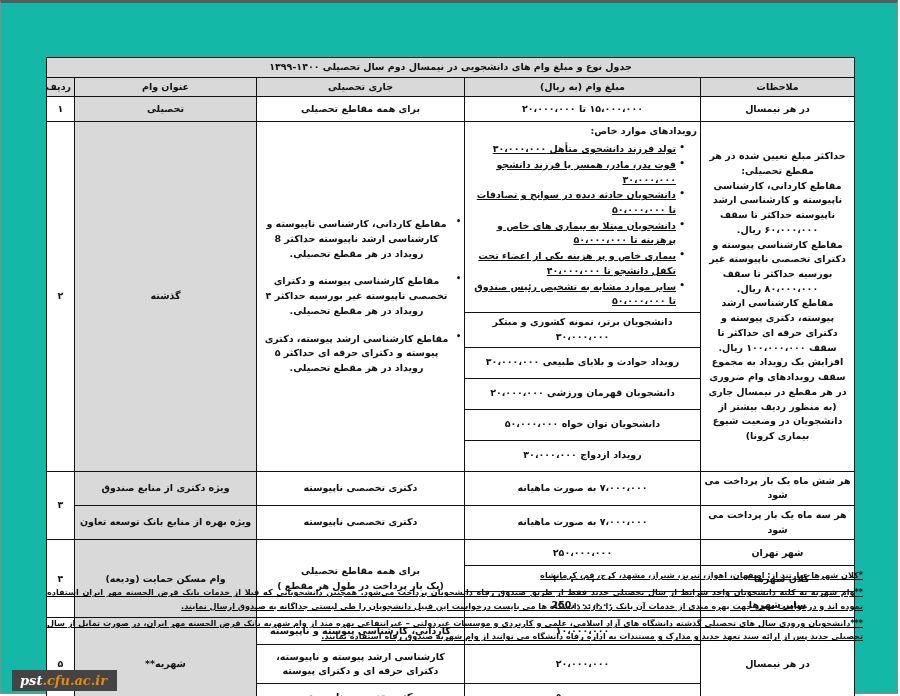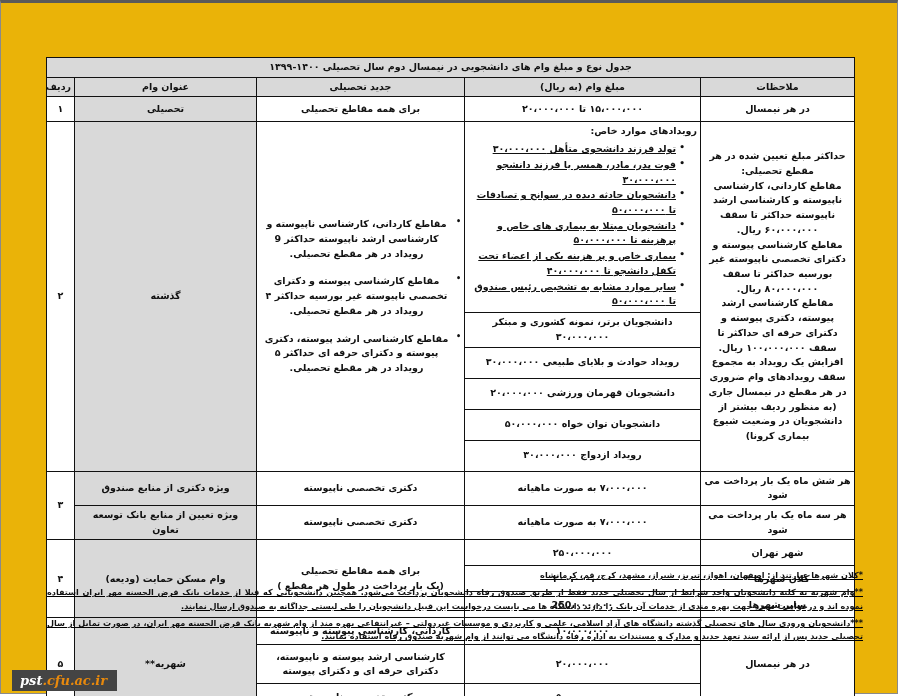--- a/index.html
+++ b/index.html
@@ -15,21 +15,21 @@
     overflow: hidden;
   }
   .page-frame {
     position: absolute;
     left: 0; top: 0;
     width: 898px;
     height: 694px;
     border: 1px solid #8a8a8a;
     border-top: 3px solid #5a5a5a;
     box-sizing: border-box;
-    background: #eab308;
+    background: #14b8a6;
   }
   .sheet {
     position: absolute;
     left: 46px;
     top: 54px;
     width: 808px;
     direction: rtl;
   }
   table.loan-table {
     border-collapse: collapse;
@@ -166,21 +166,21 @@
         <col style="width:28px">
       </colgroup>
 
       <thead>
         <tr>
           <th class="title-cell" colspan="5">جدول نوع و مبلغ وام های دانشجویی در نیمسال دوم سال تحصیلی ۱۴۰۰-۱۳۹۹</th>
         </tr>
         <tr>
           <th>ملاحظات</th>
           <th>مبلغ وام (به ریال)</th>
-          <th>جدید تحصیلی</th>
+          <th>جاری تحصیلی</th>
           <th>عنوان وام</th>
           <th>ردیف</th>
         </tr>
       </thead>
 
       <tbody>
 
         <tr>
           <td class="remarks ctr" style="height:20px">در هر نیمسال</td>
           <td class="nowrapnum">۱۵،۰۰۰،۰۰۰ تا ۲۰،۰۰۰،۰۰۰</td>
@@ -202,21 +202,21 @@
             <ul class="bullets">
               <li>تولد فرزند دانشجوی متأهل ۳۰،۰۰۰،۰۰۰</li>
               <li>فوت پدر، مادر، همسر یا فرزند دانشجو ۳۰،۰۰۰،۰۰۰</li>
               <li>دانشجویان حادثه دیده در سوانح و تصادفات تا ۵۰،۰۰۰،۰۰۰</li>
               <li>دانشجویان مبتلا به بیماری های خاص و پرهزینه تا ۵۰،۰۰۰،۰۰۰</li>
               <li>بیماری خاص و پر هزینه یکی از اعضاء تحت تکفل دانشجو تا ۴۰،۰۰۰،۰۰۰</li>
               <li>سایر موارد مشابه به تشخیص رئیس صندوق تا ۵۰،۰۰۰،۰۰۰</li>
             </ul>
           </td>
           <td class="levels" rowspan="6">
-            <div class="lvl-block">مقاطع کاردانی، کارشناسی ناپیوسته و کارشناسی ارشد ناپیوسته حداکثر 9 رویداد در هر مقطع تحصیلی.</div>
+            <div class="lvl-block">مقاطع کاردانی، کارشناسی ناپیوسته و کارشناسی ارشد ناپیوسته حداکثر 8 رویداد در هر مقطع تحصیلی.</div>
             <div class="lvl-block">مقاطع کارشناسی پیوسته و دکترای تخصصی ناپیوسته غیر بورسیه حداکثر ۴ رویداد در هر مقطع تحصیلی.</div>
             <div class="lvl-block">مقاطع کارشناسی ارشد پیوسته، دکتری پیوسته و دکترای حرفه ای حداکثر ۵ رویداد در هر مقطع تحصیلی.</div>
           </td>
           <td class="gray" rowspan="6">گذشته</td>
           <td class="rowno" rowspan="6">۲</td>
         </tr>
         <tr>
           <td style="height:26px">دانشجویان برتر، نمونه کشوری و مبتکر ۳۰،۰۰۰،۰۰۰</td>
         </tr>
         <tr>
@@ -236,21 +236,21 @@
           <td class="remarks ctr" style="height:19px">هر شش ماه یک بار پرداخت می شود</td>
           <td>۷،۰۰۰،۰۰۰ به صورت ماهیانه</td>
           <td>دکتری تخصصی ناپیوسته</td>
           <td class="gray">ویژه دکتری از منابع صندوق</td>
           <td class="rowno" rowspan="2">۳</td>
         </tr>
         <tr>
           <td class="remarks ctr" style="height:19px">هر سه ماه یک بار پرداخت می شود</td>
           <td>۷،۰۰۰،۰۰۰ به صورت ماهیانه</td>
           <td>دکتری تخصصی ناپیوسته</td>
-          <td class="gray">ویژه تعیین از منابع بانک توسعه تعاون</td>
+          <td class="gray">ویژه بهره از منابع بانک توسعه تعاون</td>
         </tr>
 
         <tr>
           <td class="remarks ctr" style="height:21px">شهر تهران</td>
           <td>۲۵۰،۰۰۰،۰۰۰</td>
           <td class="levels ctr" rowspan="3">
             <div>برای همه مقاطع تحصیلی</div>
             <div>(یک بار پرداخت در طول هر مقطع )</div>
           </td>
           <td class="gray" rowspan="3">وام مسکن حمایت (ودیعه)</td>

